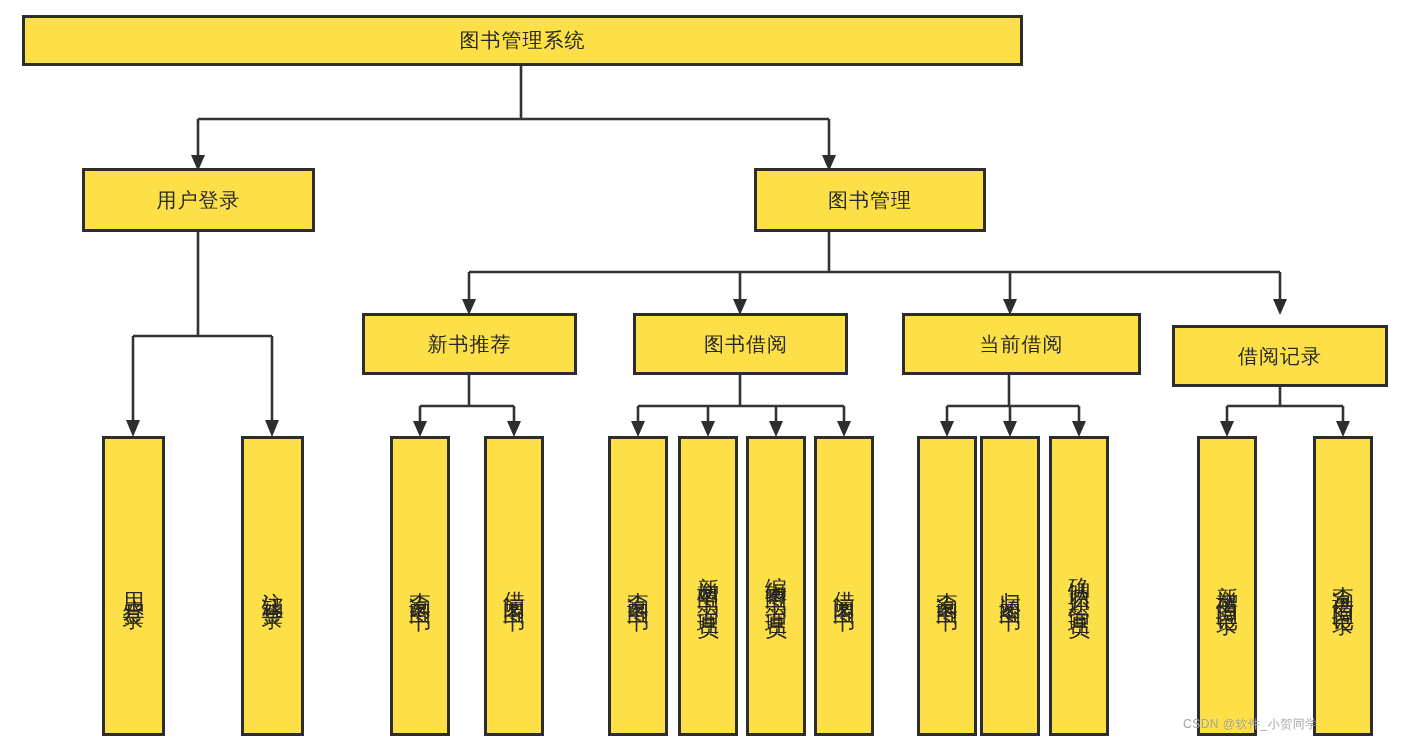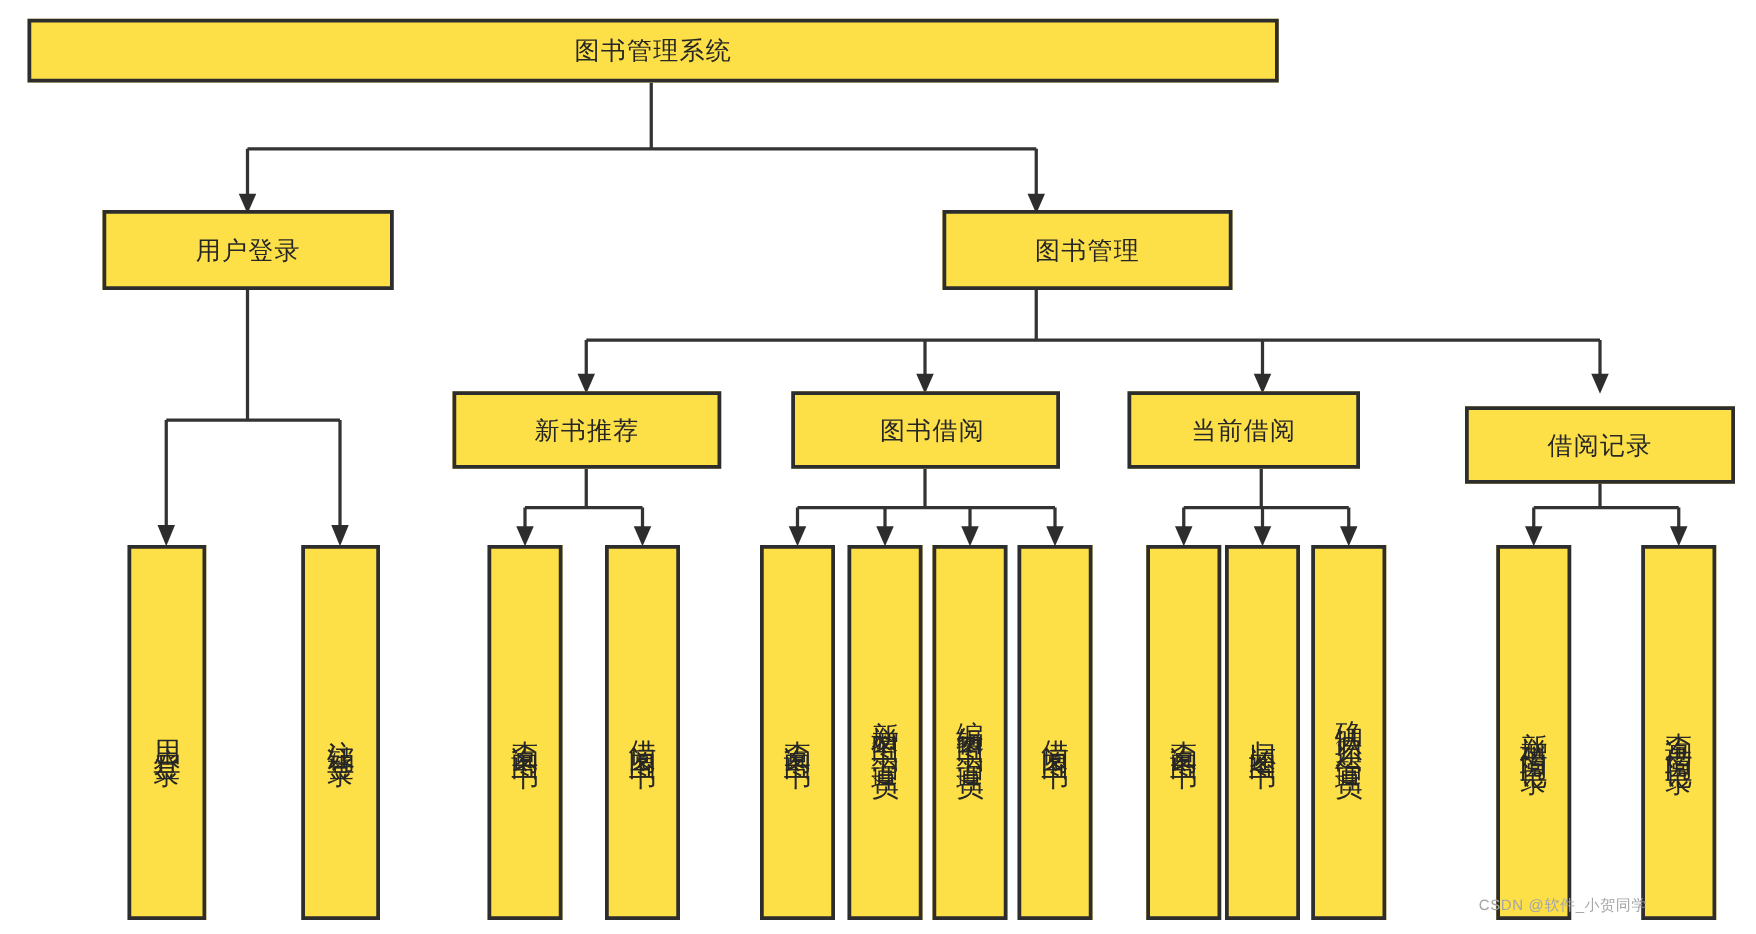--- a/index.html
+++ b/index.html
@@ -108,21 +108,21 @@
   <div class="node" style="left:713px; top:168px; width:232px; height:64px;margin-left:41px;">
     <span>图书管理</span>
   </div>
 
   <div class="node" style="left:362px; top:313px; width:215px; height:62px;">
     <span>新书推荐</span>
   </div>
   <div class="node" style="left:633px; top:313px; width:215px; height:62px;padding-left:11px;">
     <span>图书借阅</span>
   </div>
-  <div class="node" style="left:902px; top:313px; width:186px; height:62px;">
+  <div class="node" style="left:902px; top:313px; width:239px; height:62px;">
     <span>当前借阅</span>
   </div>
   <div class="node" style="left:1172px; top:325px; width:216px; height:62px;">
     <span>借阅记录</span>
   </div>
 
   <div class="node vnode" style="left:102px; top:436px; width:63px; height:300px;">
     <span>用户登录</span>
   </div>
   <div class="node vnode" style="left:241px; top:436px; width:63px; height:300px;">

